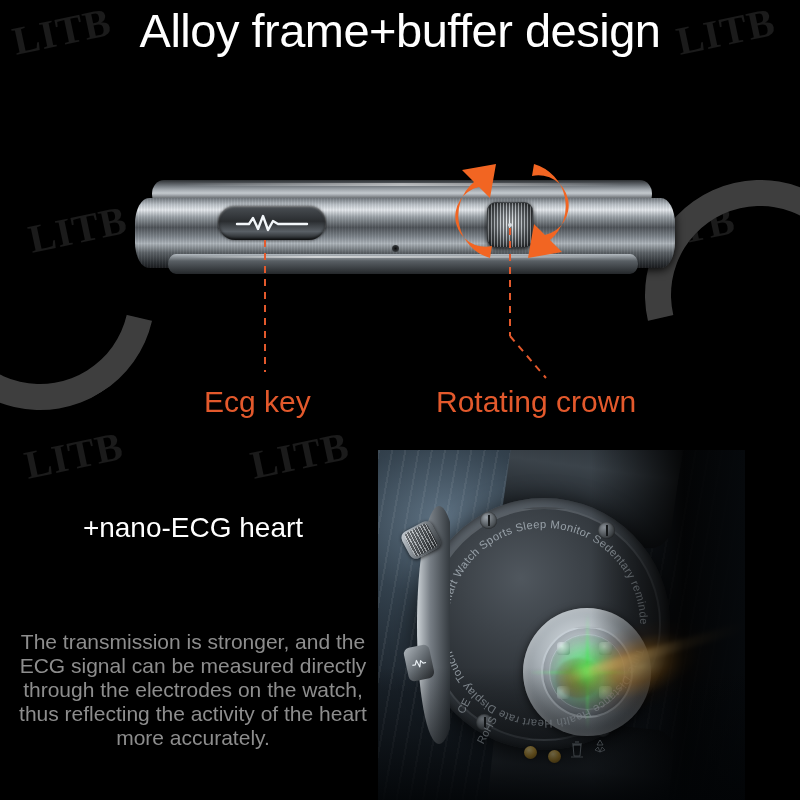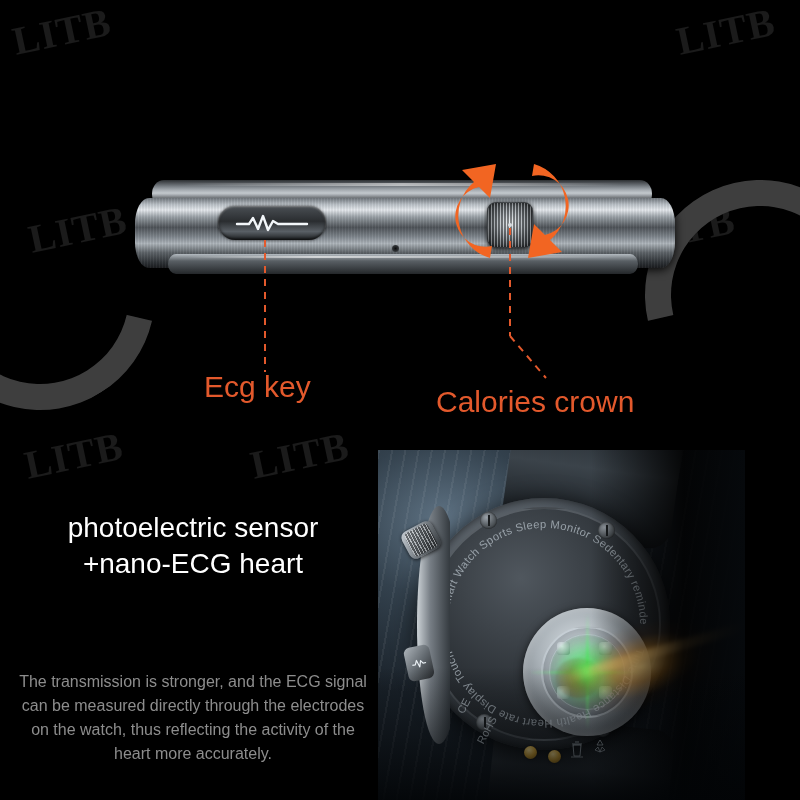--- a/index.html
+++ b/index.html
@@ -192,23 +192,22 @@
     color: #ffffff;
     font-size: 28px;
     line-height: 36px;
     font-weight: 400;
   }
   .lower-body {
     position: absolute;
     left: 14px; top: 630px; width: 358px;
     text-align: center;
     color: #8d8d8d;
-    font-size: 16px;
+    font-size: 21px;
     line-height: 24px;
-    margin-top: 40px;
   }
 
   
   .photo-panel {
     position: absolute;
     left: 378px; top: 450px;
     width: 367px; height: 350px;
     overflow: hidden;
     background:
       radial-gradient(ellipse 60% 50% at 18% 20%, #5f7384 0%, #33414d 45%, #1a222a 100%),
@@ -407,20 +406,21 @@
 
 <div id="page">
 
   <div class="watermark" style="left:12px; top:8px; font-size:40px;">LITB</div>
   <div class="watermark" style="left:676px; top:8px; font-size:40px;">LITB</div>
   <div class="watermark" style="left:28px; top:206px; font-size:40px;">LITB</div>
   <div class="watermark" style="left:636px; top:206px; font-size:40px;">LITB</div>
   <div class="watermark" style="left:24px; top:432px; font-size:40px;">LITB</div>
   <div class="watermark" style="left:250px; top:432px; font-size:40px;">LITB</div>
 
+  <div class="headline">Alloy frame+buffer design</div>
 
   <div class="watch-scene">
 
     <div class="strap strap-left"></div>
     <div class="strap strap-right"></div>
 
     <div class="case-top-rim"></div>
     <div class="case-body"></div>
     <div class="brush"></div>
     <div class="case-lower-lip"></div>
@@ -449,25 +449,24 @@
     <svg class="leader" style="left:0; top:0; width:400px; height:240px;">
       <line x1="265" y1="90" x2="265" y2="222" stroke="#e3592c" stroke-width="2" stroke-dasharray="7,6"></line>
     </svg>
 
     <svg class="leader" style="left:430px; top:0; width:200px; height:250px;">
       <line x1="80" y1="78" x2="80" y2="186" stroke="#e3592c" stroke-width="2" stroke-dasharray="7,6"></line>
       <line x1="80" y1="186" x2="116" y2="228" stroke="#e3592c" stroke-width="2" stroke-dasharray="7,6"></line>
     </svg>
   </div>
 
-  <div class="callout" style="left:204px; top:370px;text-align:right;">Ecg key</div>
-  <div class="callout" style="left:436px; top:385px;">Calories crown</div>
+  <div class="callout" style="left:204px; top:385px;text-align:right;">Ecg key</div>
+  <div class="callout" style="left:436px; top:385px;">Rotating crown</div>
 
   <div class="lower-title">
-    <div>photoelectric sensor</div>
     <div>+nano-ECG heart</div>
   </div>
   <div class="lower-body">The transmission is stronger, and the ECG signal can be measured directly through the electrodes on the watch, thus reflecting the activity of the heart more accurately.</div>
 
   <div class="photo-panel">
     <div class="panel-streaks"></div>
 
     <div class="back-strap-top"></div>
     <div class="back-strap-bot"></div>
 

